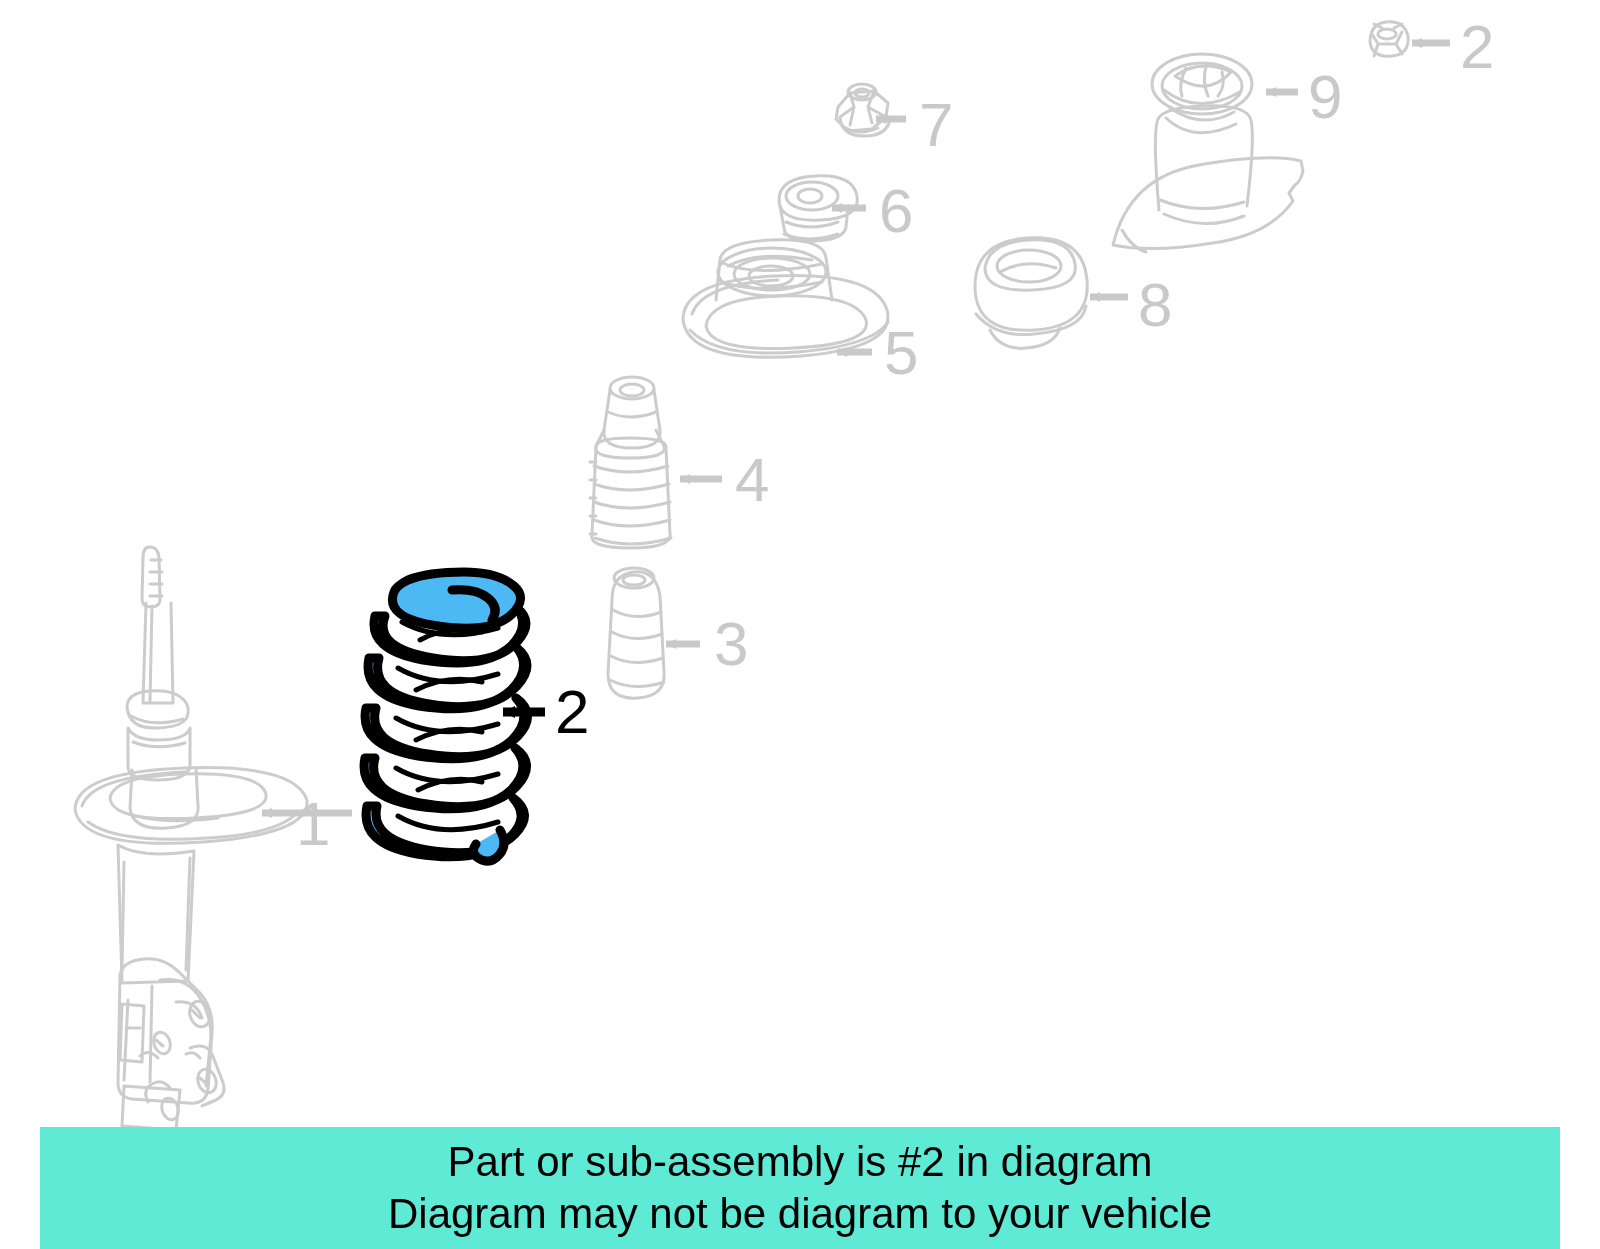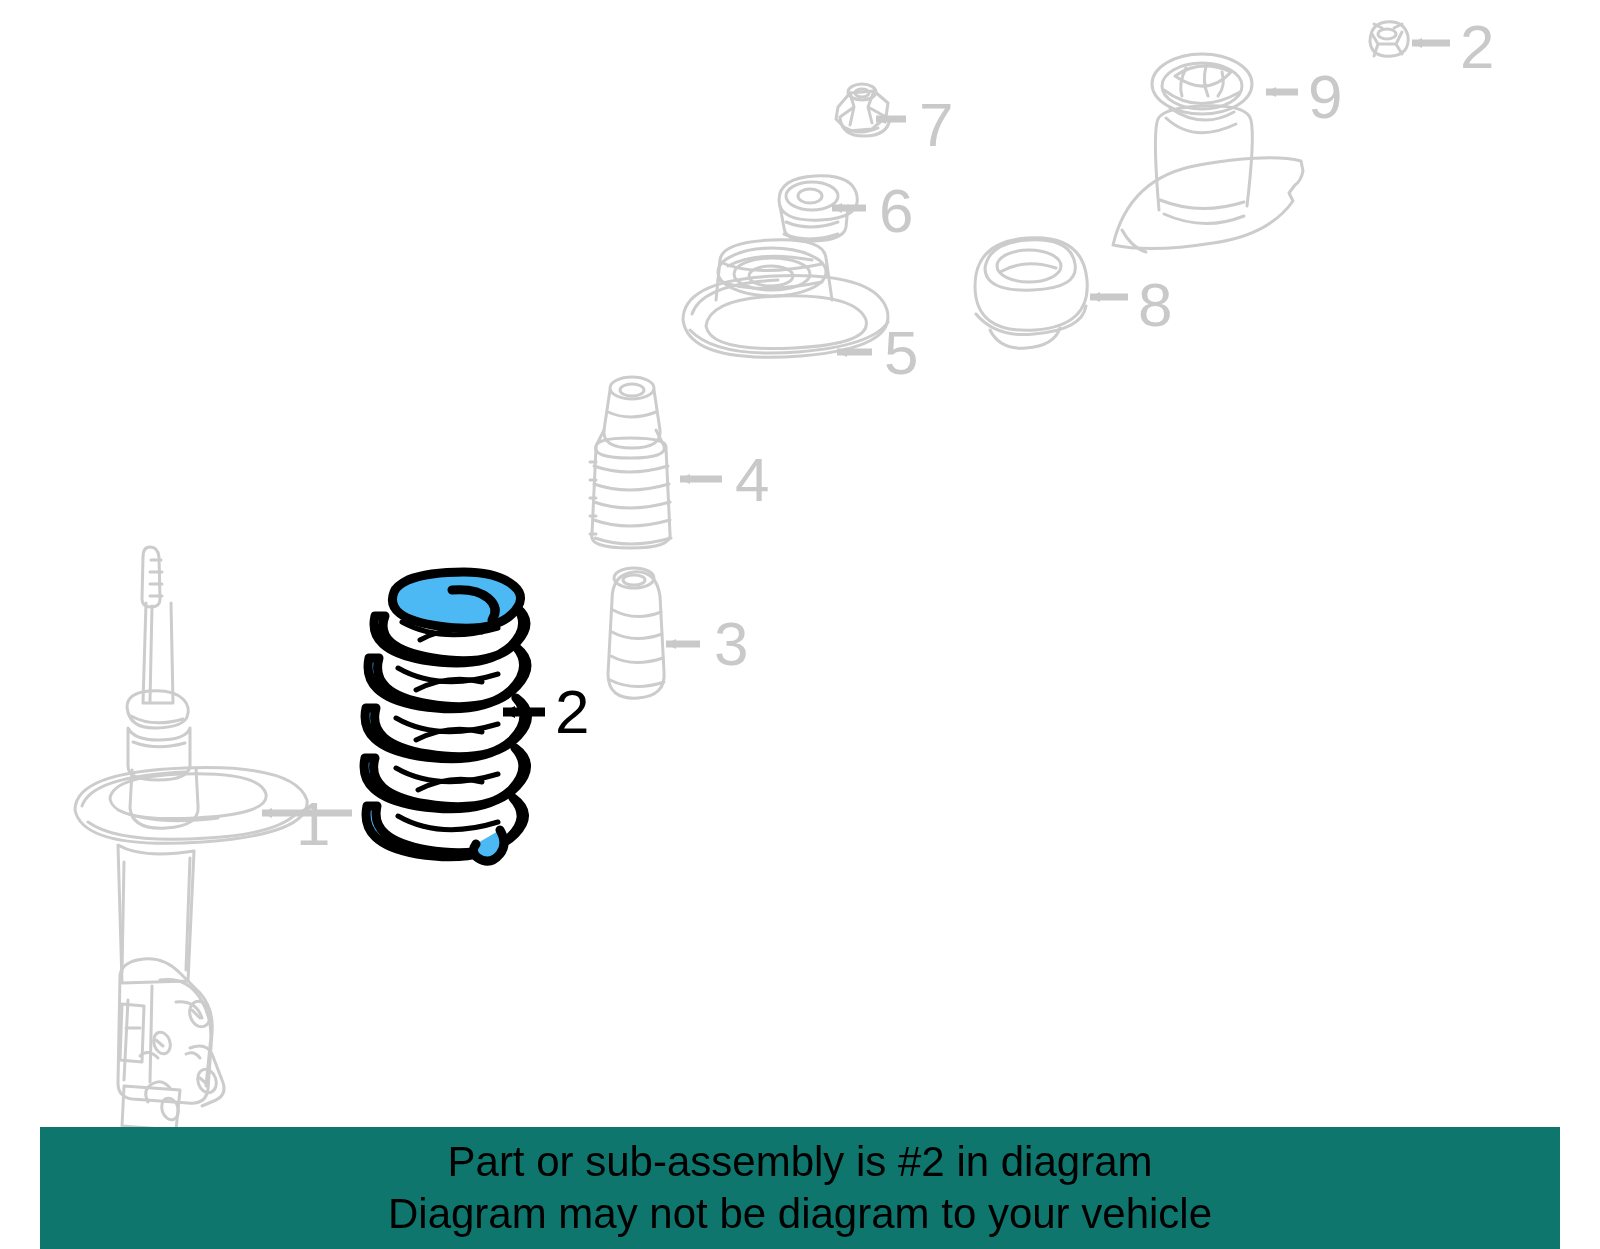--- a/index.html
+++ b/index.html
@@ -40,21 +40,21 @@
   .callout-label.highlight {
     color: #000000;
     font-size: 62px;
   }
   #notice-banner {
     position: absolute;
     left: 40px;
     top: 1127px;
     width: 1520px;
     height: 122px;
-    background: #0f766e;
+    background: #5eead4;
     display: flex;
     flex-direction: column;
     align-items: center;
     justify-content: center;
     box-sizing: border-box;
   }
   #notice-banner .line {
     color: #000000;
     font-family: "Liberation Sans", sans-serif;
     font-size: 42px;

